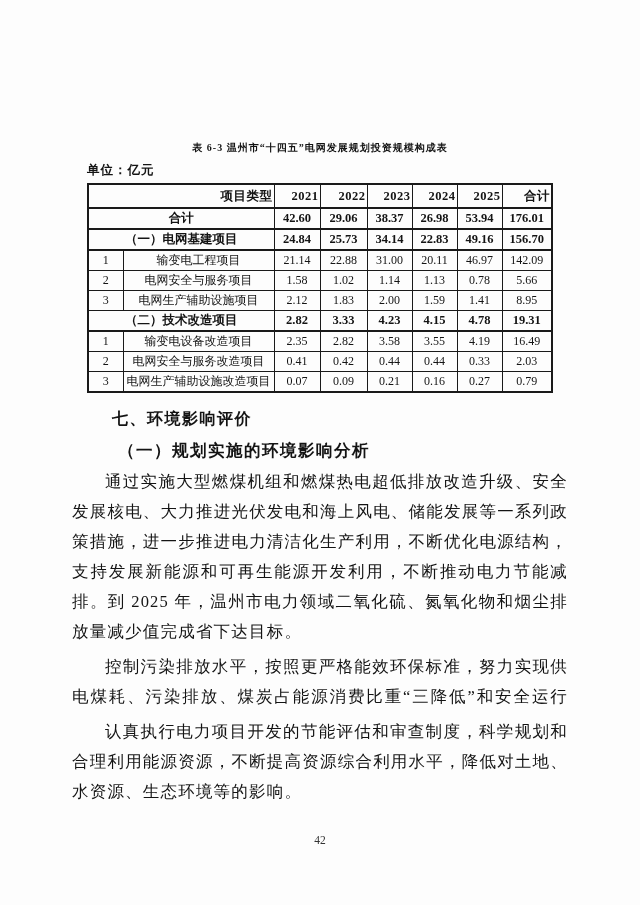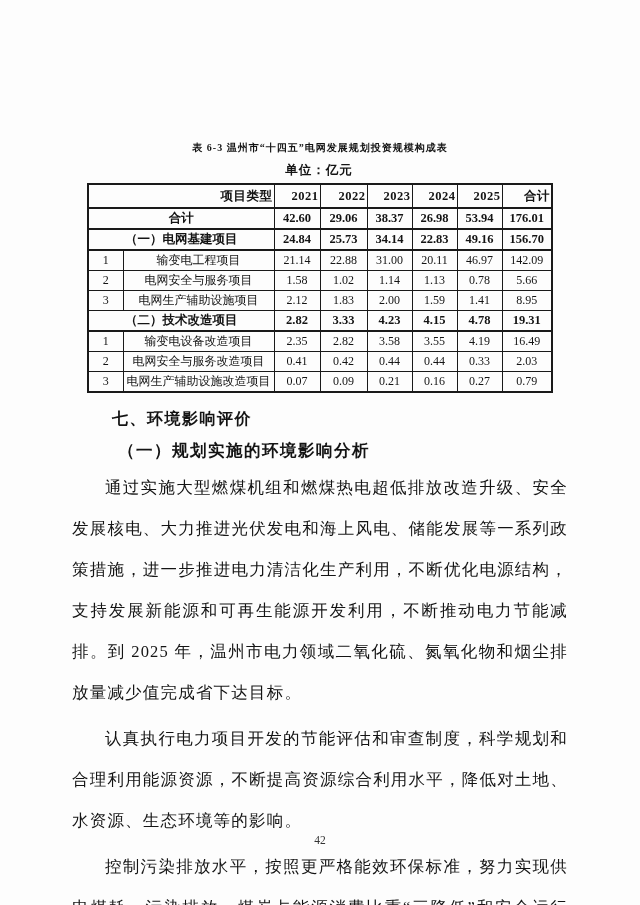--- a/index.html
+++ b/index.html
@@ -17,21 +17,21 @@
   .tbl-title {
     text-align: center;
     font-weight: 700;
     font-size: 10px;
     letter-spacing: 1px;
     white-space: nowrap;
   }
   .unit {
     width: 464px;
     margin: 7px 0 4px 15px;
-    text-align: center;
+    text-align: left;
     font-size: 12.5px;
     font-weight: 700;
     letter-spacing: 1px;
   }
 
   table.invest {
     border-collapse: collapse;
     table-layout: fixed;
     width: 464px;
     margin-left: 15px;
@@ -71,21 +71,21 @@
   }
   .h2 {
     margin: 10px 0 0 46px;
     font-size: 16.5px;
     font-weight: 700;
     letter-spacing: 1.5px;
   }
   .para {
     margin: 5px 0 0 0;
     font-size: 16.5px;
-    line-height: 41px;
+    line-height: 30px;
     letter-spacing: 1.2px;
     text-align: justify;
     text-indent: 2em;
   }
   .para.fill { text-align-last: justify; }
 
   .pageno {
     position: absolute;
     left: 0;
     top: 834px;
@@ -210,18 +210,18 @@
       <td>0.16</td>
       <td>0.27</td>
       <td>0.79</td>
     </tr>
   </tbody>
     </table>
 
   <div class="h1">七、环境影响评价</div>
   <div class="h2">（一）规划实施的环境影响分析</div>
   <p class="para">通过实施大型燃煤机组和燃煤热电超低排放改造升级、安全发展核电、大力推进光伏发电和海上风电、储能发展等一系列政策措施，进一步推进电力清洁化生产利用，不断优化电源结构，支持发展新能源和可再生能源开发利用，不断推动电力节能减排。到 2025 年，温州市电力领域二氧化硫、氮氧化物和烟尘排放量减少值完成省下达目标。</p>
+  <p class="para fill">控制污染排放水平，按照更严格能效环保标准，努力实现供电煤耗、污染排放、煤炭占能源消费比重“三降低”和安全运行</p>
   <p class="para">认真执行电力项目开发的节能评估和审查制度，科学规划和合理利用能源资源，不断提高资源综合利用水平，降低对土地、水资源、生态环境等的影响。</p>
-  <p class="para fill">控制污染排放水平，按照更严格能效环保标准，努力实现供电煤耗、污染排放、煤炭占能源消费比重“三降低”和安全运行</p>
 
 </div>
 
 <div class="pageno">42</div>
 
 </body></html>

